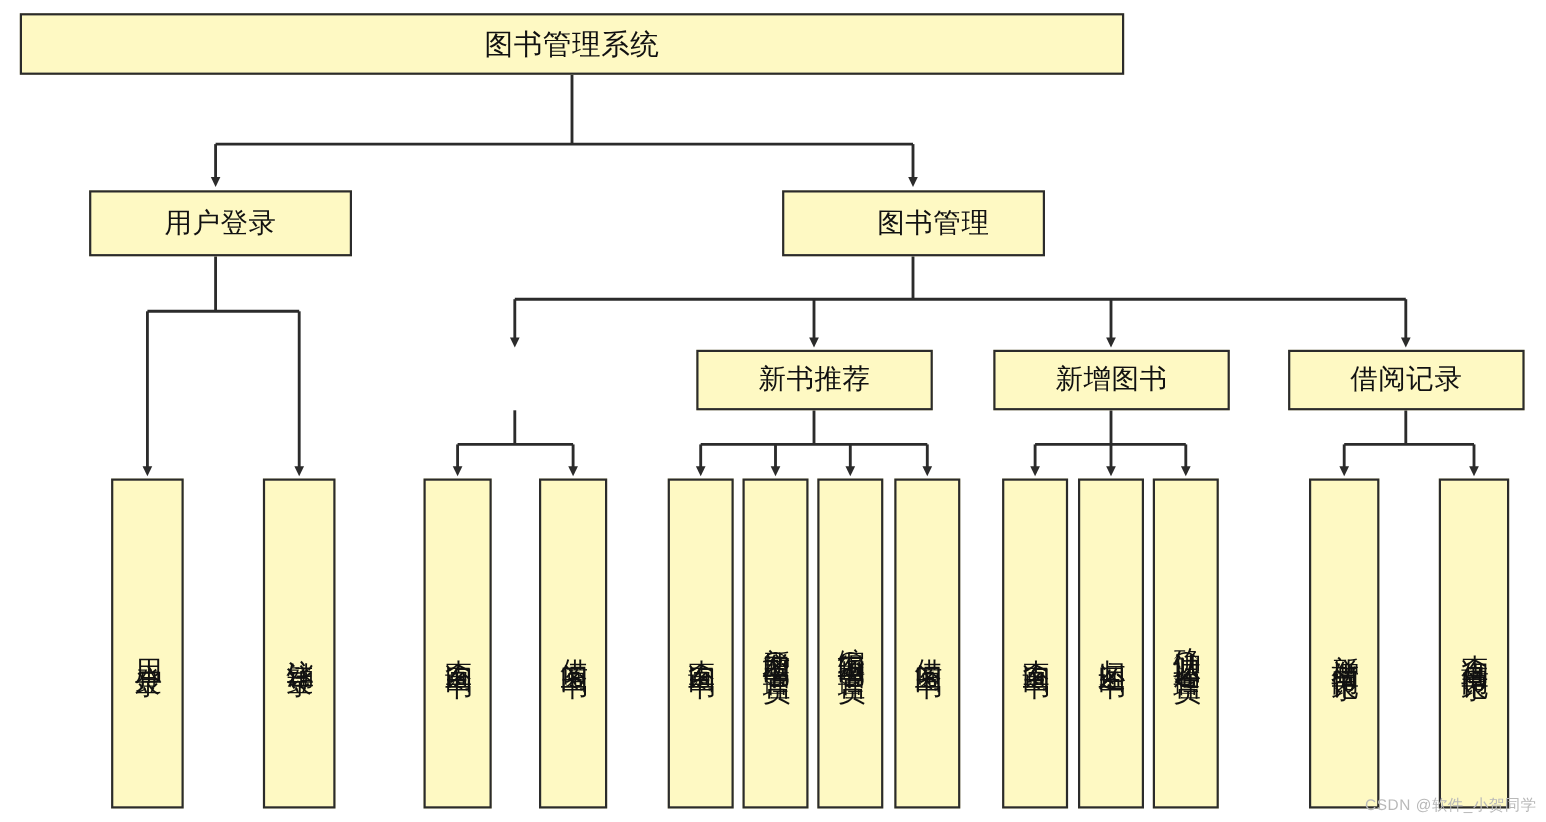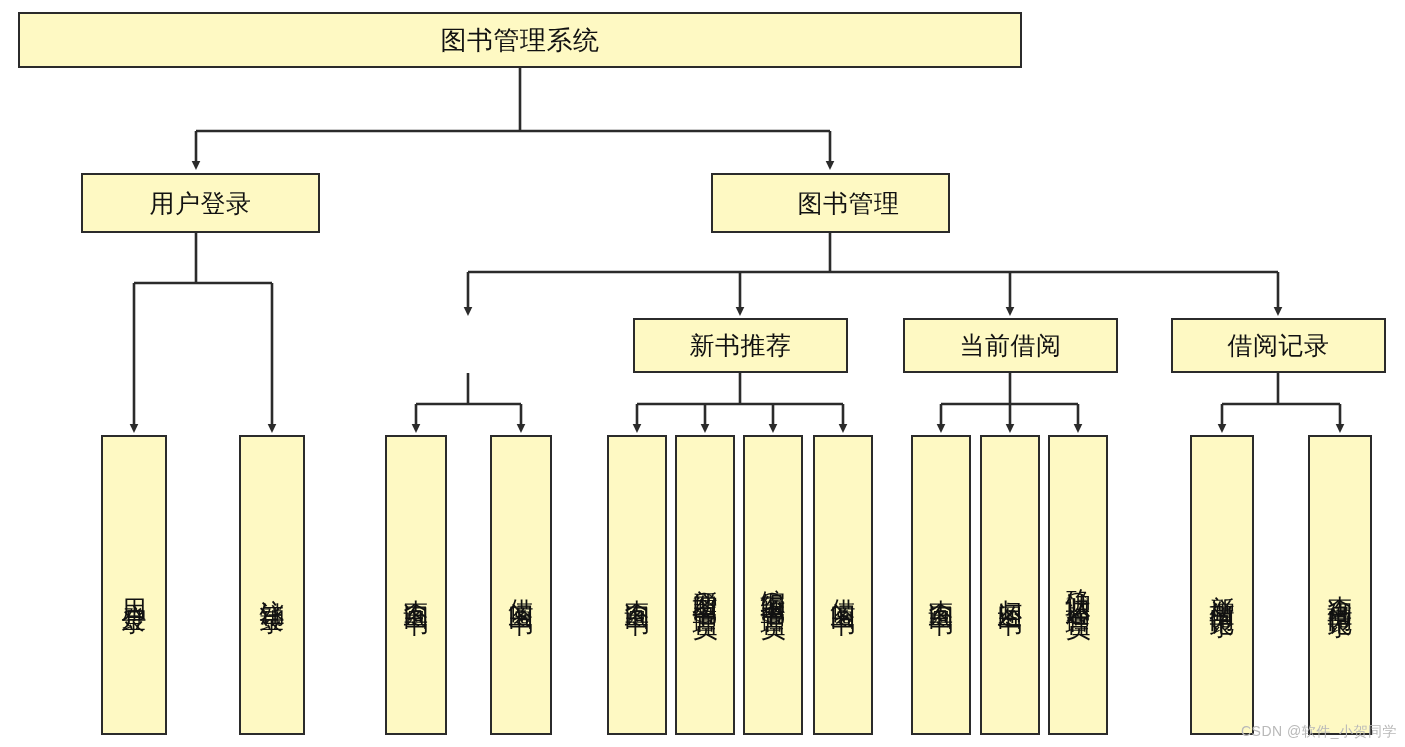--- a/index.html
+++ b/index.html
@@ -128,21 +128,21 @@
     <span class="lbl">用户登录</span>
   </div>
   <div class="node h" style="left:711px; top:173px; width:239px; height:60px;padding-left:36px;">
     <span class="lbl">图书管理</span>
   </div>
 
   <div class="node h" style="left:633px; top:318px; width:215px; height:55px;">
     <span class="lbl">新书推荐</span>
   </div>
   <div class="node h" style="left:903px; top:318px; width:215px; height:55px;">
-    <span class="lbl">当前借阅</span>
+    <span class="lbl">新增图书</span>
   </div>
   <div class="node h" style="left:1171px; top:318px; width:215px; height:55px;">
     <span class="lbl">借阅记录</span>
   </div>
 
   <div class="node v" style="left:101px; top:435px; width:66px; height:300px;">
     <span class="lbl">用户登录</span>
   </div>
   <div class="node v" style="left:239px; top:435px; width:66px; height:300px;">
     <span class="lbl">注销登录</span>

